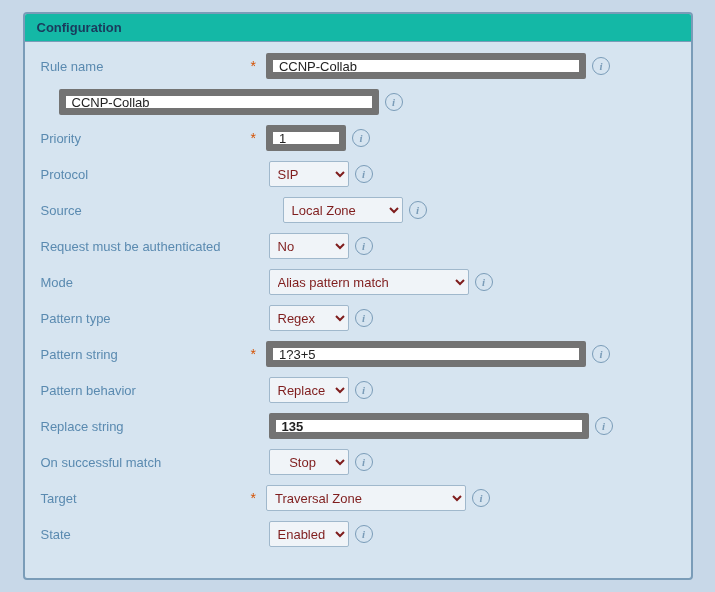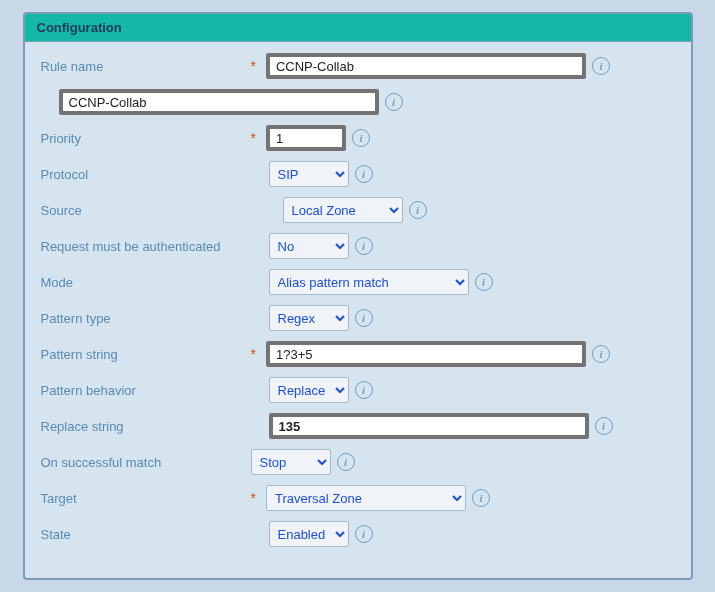--- a/index.html
+++ b/index.html
@@ -50,36 +50,36 @@
       gap: 6px;
       flex: 1;
     }
     .required-star {
       color: #d45000;
       font-size: 14px;
       margin-right: 4px;
     }
     input[type="text"] {
       background: #ffffff;
-      border: 4px solid #737373;
+      border: 7px solid #737373;
       border-radius: 2px;
       padding: 4px 6px;
       font-size: 13px;
       color: #222;
       height: 26px;
     }
     input.wide { width: 320px; }
     input.small { width: 80px; }
     select {
       background: #f0f4f8;
       border: 1px solid #a0b8cc;
       border-radius: 2px;
       padding: 3px 4px;
       font-size: 13px;
-      color: #1d4ed8;
+      color: #7f1d1d;
       height: 26px;
     }
     select.narrow { width: 80px; }
     select.medium { width: 120px; }
     select.wide { width: 200px; }
     .info-icon {
       display: inline-flex;
       align-items: center;
       justify-content: center;
       width: 18px;
@@ -208,21 +208,21 @@
       <div class="form-label">Replace string</div>
       <div class="form-control-area">
         <input type="text" class="wide" style="margin-left: 18px; font-weight: bold;" value="135">
         <span class="info-icon">i</span>
       </div>
     </div>
 
     <div class="form-row">
       <div class="form-label">On successful match</div>
       <div class="form-control-area">
-        <select class="narrow" style="">
+        <select class="narrow" style="margin-left:18px;text-align:center;">
           <option>Stop</option>
           <option>Continue</option>
         </select>
         <span class="info-icon">i</span>
       </div>
     </div>
 
     <div class="form-row">
       <div class="form-label">Target</div>
       <div class="form-control-area">

